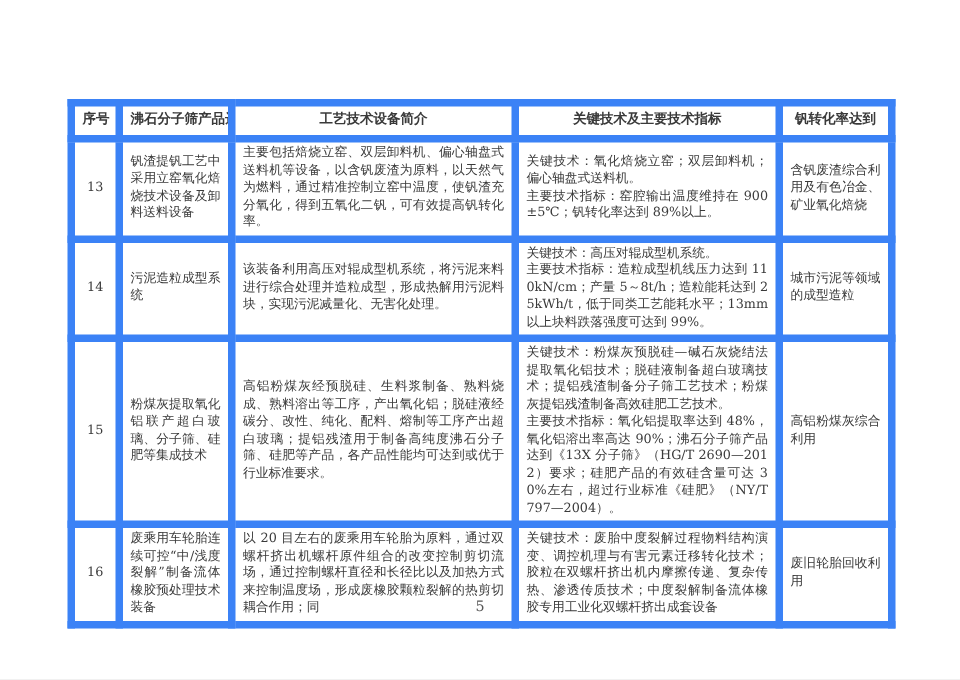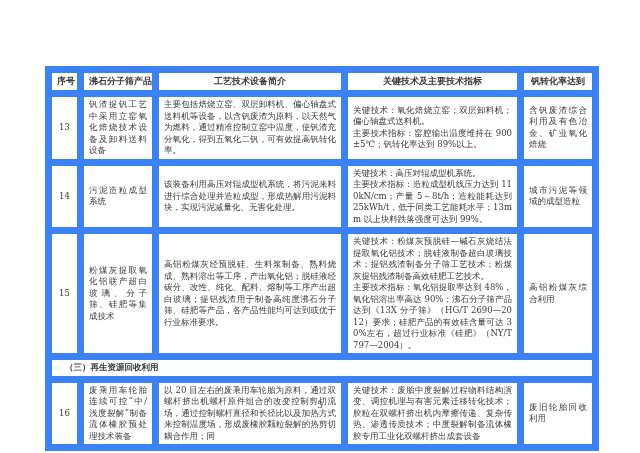--- a/index.html
+++ b/index.html
@@ -17,21 +17,21 @@
     position: absolute;
     left: 45px;
     top: 66px;
     width: 547px;
     border-collapse: collapse;
     table-layout: fixed;
     font-size: 8.5px;
     line-height: 11.5px;
   }
   .doc-table td, .doc-table th {
-    border: 7px solid #3b82f6;
+    border: 5px solid #3b82f6;
     padding: 2px 5px;
     vertical-align: middle;
     overflow: hidden;
     word-break: break-all;
   }
   .doc-table th {
     font-size: 9px;
     font-weight: bold;
     text-align: center;
     height: 24px;
@@ -116,23 +116,20 @@
         <td class="cell-num">15</td>
         <td class="cell-name">粉煤灰提取氧化铝联产超白玻璃、分子筛、硅肥等集成技术</td>
         <td class="cell-intro">高铝粉煤灰经预脱硅、生料浆制备、熟料烧成、熟料溶出等工序，产出氧化铝；脱硅液经碳分、改性、纯化、配料、熔制等工序产出超白玻璃；提铝残渣用于制备高纯度沸石分子筛、硅肥等产品，各产品性能均可达到或优于行业标准要求。</td>
         <td class="cell-key">
           <p><span class="bold-label">关键技术：</span><span>粉煤灰预脱硅—碱石灰烧结法提取氧化铝技术；脱硅液制备超白玻璃技术；提铝残渣制备分子筛工艺技术；粉煤灰提铝残渣制备高效硅肥工艺技术。</span></p>
           <p><span class="bold-label">主要技术指标：</span><span>氧化铝提取率达到 48%，氧化铝溶出率高达 90%；沸石分子筛产品达到《13X 分子筛》（HG/T 2690—2012）要求；硅肥产品的有效硅含量可达 30%左右，超过行业标准《硅肥》（NY/T 797—2004）。</span></p>
         </td>
         <td class="cell-scope">高铝粉煤灰综合利用</td>
       </tr>
 
-      <tr class="row-section">
-        <td colspan="5">（三）再生资源回收利用</td>
-      </tr>
 
       <tr class="row-16">
         <td class="cell-num">16</td>
         <td class="cell-name">废乘用车轮胎连续可控“中/浅度裂解”制备流体橡胶预处理技术装备</td>
         <td class="cell-intro">以 20 目左右的废乘用车轮胎为原料，通过双螺杆挤出机螺杆原件组合的改变控制剪切流场，通过控制螺杆直径和长径比以及加热方式来控制温度场，形成废橡胶颗粒裂解的热剪切耦合作用；同</td>
         <td class="cell-key">
           <p><span class="bold-label">关键技术：</span><span>废胎中度裂解过程物料结构演变、调控机理与有害元素迁移转化技术；胶粒在双螺杆挤出机内摩擦传递、复杂传热、渗透传质技术；中度裂解制备流体橡胶专用工业化双螺杆挤出成套设备</span></p>
           <p><span class="bold-label"></span><span></span></p>
         </td>
         <td class="cell-scope">废旧轮胎回收利用</td>

